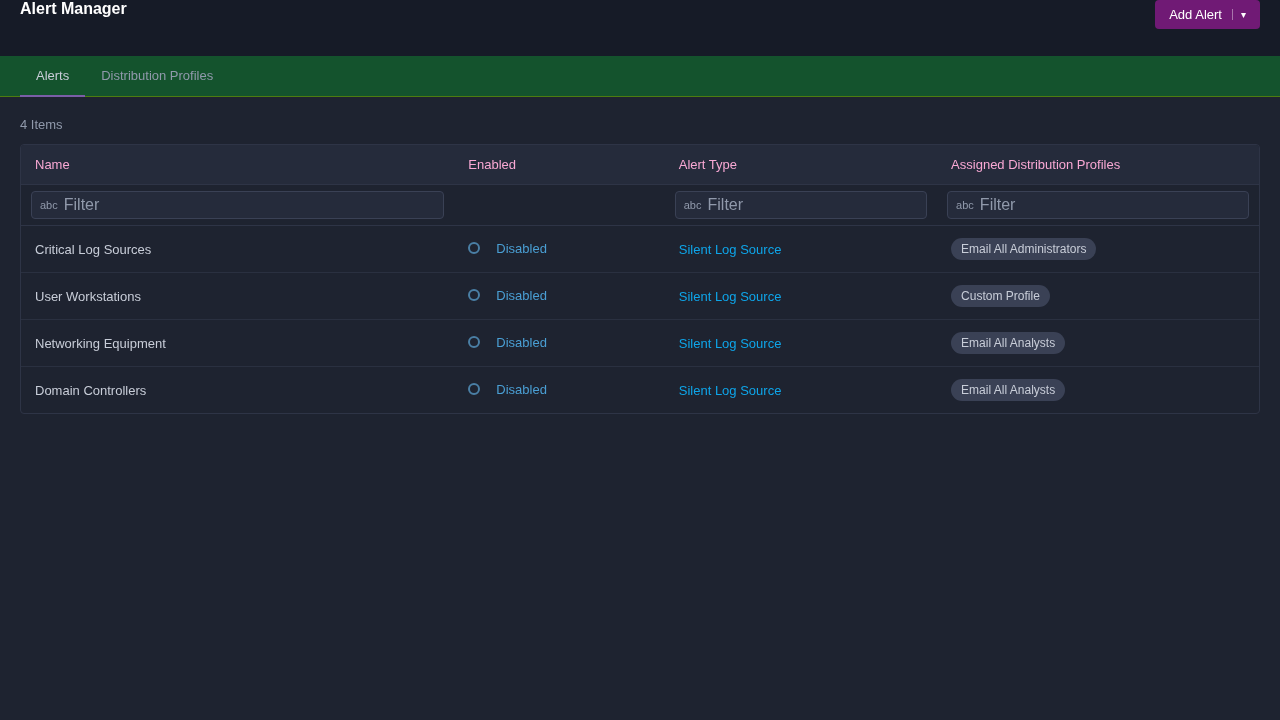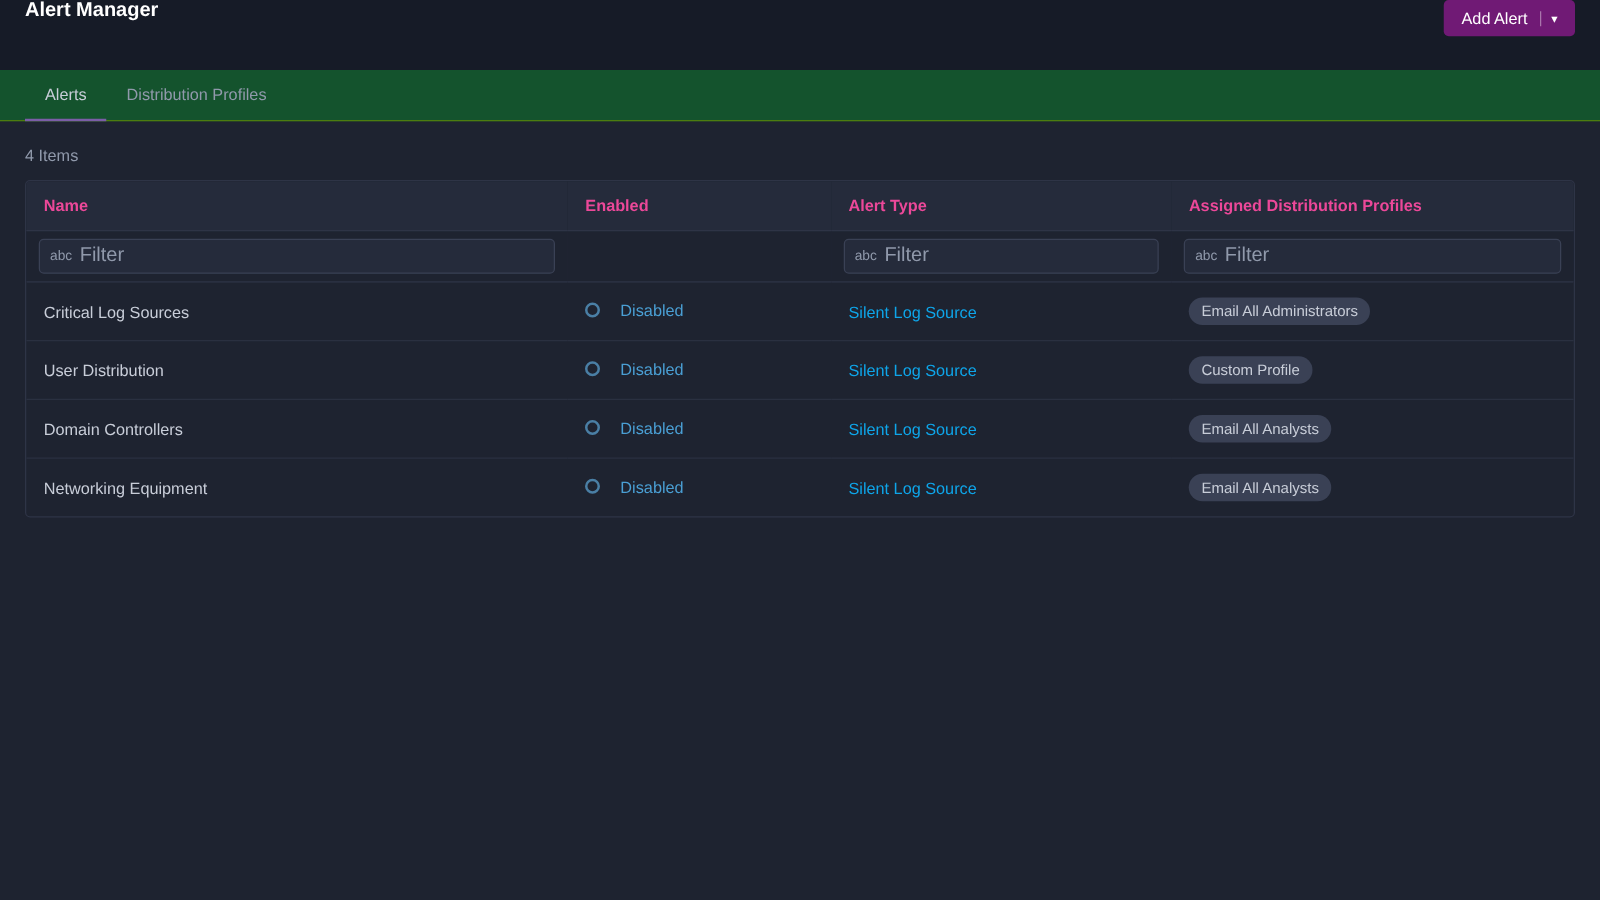--- a/index.html
+++ b/index.html
@@ -90,22 +90,22 @@
       border-collapse: collapse;
     }
 
     thead tr {
       background-color: #252b3b;
     }
 
     thead th {
       padding: 12px 14px;
       text-align: left;
-      font-weight: 700;
-      color: #ec4899;
+      font-weight: 400;
+      color: #f9a8d4;
       border-bottom: 1px solid #2e3446;
       font-size: 13px;
     }
 
     .filter-row td {
       padding: 6px 10px;
       background-color: #1e2330;
       border-bottom: 1px solid #2e3446;
     }
 
@@ -268,60 +268,60 @@
       </span>
     </td>
     <td class="col-type">
       <span class="alert-type-text">Silent Log Source</span>
     </td>
     <td class="col-profiles">
       <span class="profile-tag">Email All Administrators</span>
     </td>
   </tr>
           <tr>
-    <td class="col-name">User Distribution</td>
+    <td class="col-name">User Workstations</td>
     <td class="col-enabled">
       <span class="disabled-badge">
         <span class="radio-circle"></span>
         <span class="disabled-text">Disabled</span>
       </span>
     </td>
     <td class="col-type">
       <span class="alert-type-text">Silent Log Source</span>
     </td>
     <td class="col-profiles">
       <span class="profile-tag">Custom Profile</span>
+    </td>
+  </tr>
+          <tr>
+    <td class="col-name">Networking Equipment</td>
+    <td class="col-enabled">
+      <span class="disabled-badge">
+        <span class="radio-circle"></span>
+        <span class="disabled-text">Disabled</span>
+      </span>
+    </td>
+    <td class="col-type">
+      <span class="alert-type-text">Silent Log Source</span>
+    </td>
+    <td class="col-profiles">
+      <span class="profile-tag">Email All Analysts</span>
     </td>
   </tr>
           <tr>
     <td class="col-name">Domain Controllers</td>
     <td class="col-enabled">
       <span class="disabled-badge">
         <span class="radio-circle"></span>
         <span class="disabled-text">Disabled</span>
       </span>
     </td>
     <td class="col-type">
       <span class="alert-type-text">Silent Log Source</span>
     </td>
     <td class="col-profiles">
       <span class="profile-tag">Email All Analysts</span>
     </td>
   </tr>
-          <tr>
-    <td class="col-name">Networking Equipment</td>
-    <td class="col-enabled">
-      <span class="disabled-badge">
-        <span class="radio-circle"></span>
-        <span class="disabled-text">Disabled</span>
-      </span>
-    </td>
-    <td class="col-type">
-      <span class="alert-type-text">Silent Log Source</span>
-    </td>
-    <td class="col-profiles">
-      <span class="profile-tag">Email All Analysts</span>
-    </td>
-  </tr>
         </tbody>
     </table>
   </div>
 </div>
 
 </body></html>

